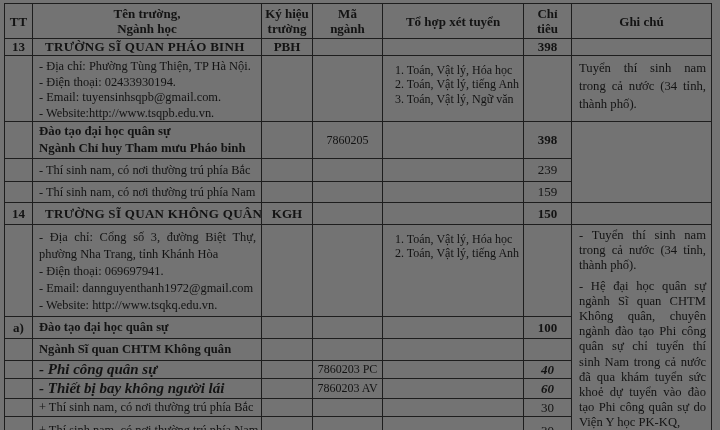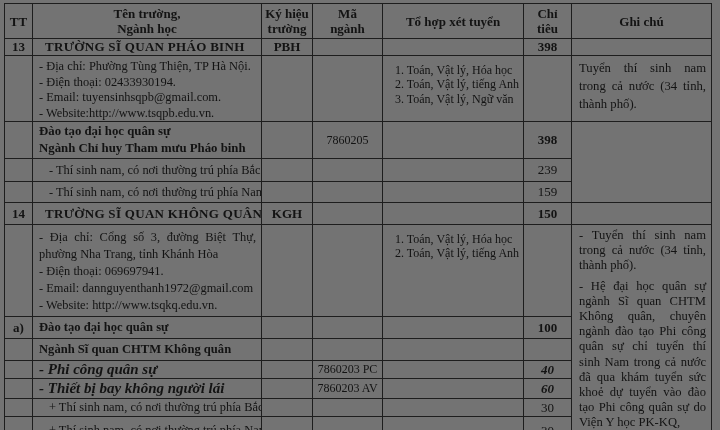--- a/index.html
+++ b/index.html
@@ -39,21 +39,21 @@
   tr.r14n     { height: 18px; }
   tr.r14s     { height: 28px; }
   
   .th { font-weight: bold; text-align: center; font-size: 13px; line-height: 15px; }
   .b { font-weight: bold; }
   .bi { font-weight: bold; font-style: italic; }
   .num { font-size: 13px; text-align: center; }
   .tt { font-size: 13px; text-align: center; font-weight: bold; }
   .school-name { font-size: 13px; font-weight: bold; letter-spacing: 0.3px; padding-left: 12px; white-space: nowrap; }
   .code { font-size: 13px; font-weight: bold; text-align: center; }
-  .label { font-size: 12.4px; padding-left: 16px; white-space: nowrap; }
+  .label { font-size: 12.4px; padding-left: 6px; white-space: nowrap; }
   .label-b { font-size: 12.6px; font-weight: bold; padding-left: 6px; white-space: nowrap; }
   .label-bi { font-size: 15px; font-weight: bold; font-style: italic; padding-left: 6px; white-space: nowrap; }
   .addr { vertical-align: top; font-size: 12.4px; line-height: 15.5px; padding: 3px 4px 0 6px; }
   .addr14 { vertical-align: top; font-size: 12.4px; line-height: 17px; padding: 4px 5px 0 6px; text-align: justify; }
   .addr14 .no-just { text-align: left; }
   .combo { vertical-align: top; font-size: 12px; line-height: 14.3px; padding: 7px 2px 0 12px; white-space: nowrap; }
   .note13 { vertical-align: top; font-size: 12.7px; line-height: 18px; text-align: justify; padding: 3px 5px 0 7px; }
   .note14 { vertical-align: top; font-size: 12.6px; line-height: 15.2px; text-align: justify; padding: 3px 5px 0 7px; }
   .note14 .para2 { margin-top: 5px; }
   .prog { font-size: 12.8px; font-weight: bold; line-height: 17.5px; padding-left: 6px; white-space: nowrap; }

